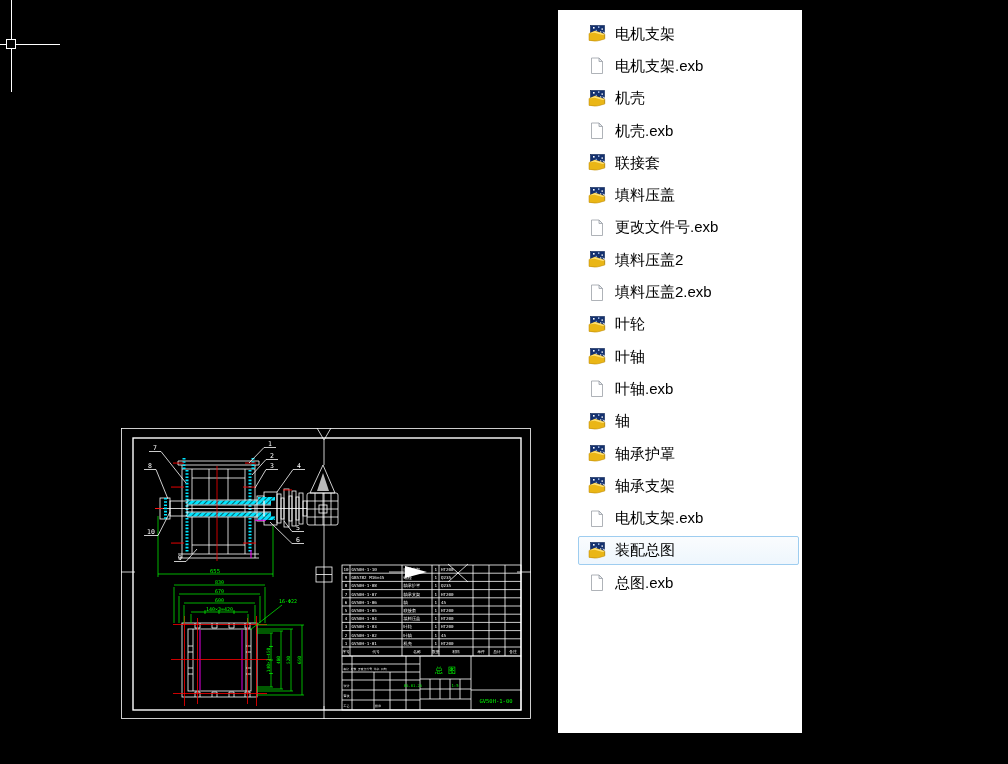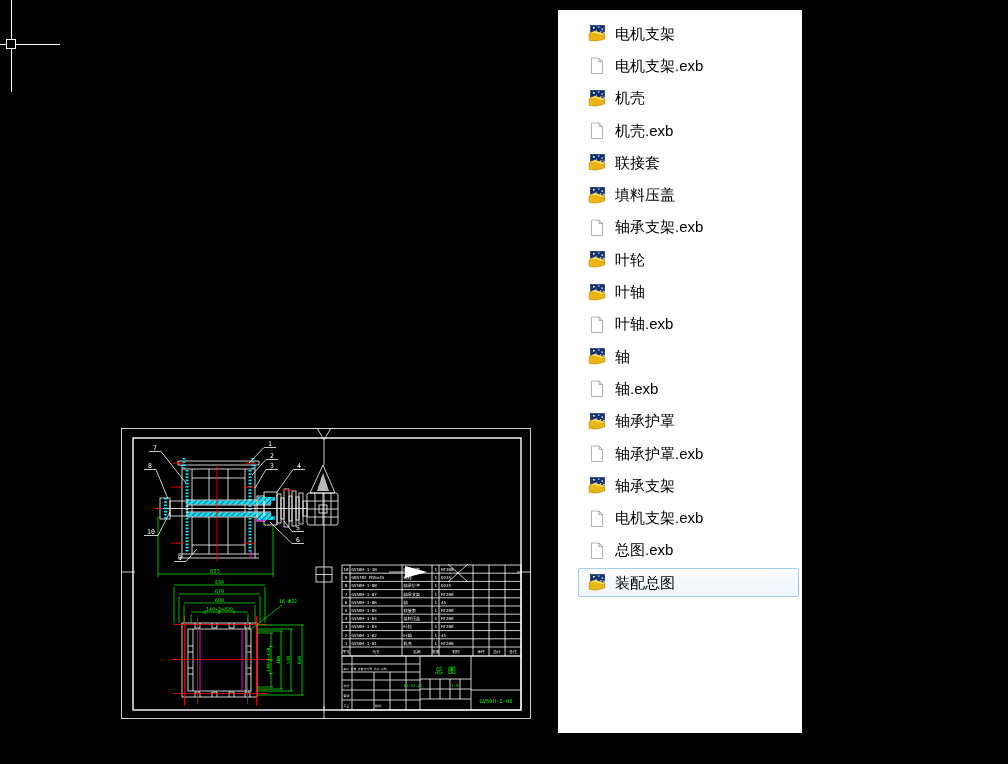--- a/index.html
+++ b/index.html
@@ -361,21 +361,42 @@
     <path d="M1 8.5 L7 6 L16.8 9.2 L16.8 14 Q9 17.4 1 15.4 Z" fill="#eab616" stroke="#b8860b" stroke-width="0.5"></path>
     <path d="M1 8.5 L7 6 L16.8 9.2 L14.8 10 L6.6 7.7 Z" fill="#ffe277"></path>
   </svg>
 <span class="file-label">填料压盖</span>
         </div>
         <div class="file-row">
   <svg class="icn" viewBox="0 0 18 18">
     <path d="M3.5 1 H11 L14.5 4.5 V16.5 H3.5 Z" fill="#ffffff" stroke="#9aa0a6" stroke-width="0.8"></path>
     <path d="M11 1 L11 4.5 H14.5 Z" fill="#e9edf2" stroke="#9aa0a6" stroke-width="0.8"></path>
   </svg>
-<span class="file-label">轴承支架.exb</span>
+<span class="file-label">更改文件号.exb</span>
+        </div>
+        <div class="file-row">
+  <svg class="icn" viewBox="0 0 18 18">
+    <rect x="2.5" y="0.5" width="14" height="12.5" fill="#14316f" stroke="#0b2354" stroke-width="0.6"></rect>
+    <rect x="5" y="2" width="1.6" height="1.6" fill="#ffffff"></rect>
+    <rect x="10" y="1.4" width="1.4" height="1.4" fill="#bcd4ff"></rect>
+    <rect x="13.5" y="3.4" width="1.4" height="1.4" fill="#ffffff"></rect>
+    <rect x="7.6" y="4.8" width="1.3" height="1.3" fill="#7fa8f0"></rect>
+    <rect x="12" y="6.4" width="1.3" height="1.3" fill="#ffffff"></rect>
+    <path d="M14.2 6.2 L16.9 7.4 L16.9 10 Z" fill="#dfe6ef"></path>
+    <path d="M1 8.5 L7 6 L16.8 9.2 L16.8 14 Q9 17.4 1 15.4 Z" fill="#eab616" stroke="#b8860b" stroke-width="0.5"></path>
+    <path d="M1 8.5 L7 6 L16.8 9.2 L14.8 10 L6.6 7.7 Z" fill="#ffe277"></path>
+  </svg>
+<span class="file-label">填料压盖2</span>
+        </div>
+        <div class="file-row">
+  <svg class="icn" viewBox="0 0 18 18">
+    <path d="M3.5 1 H11 L14.5 4.5 V16.5 H3.5 Z" fill="#ffffff" stroke="#9aa0a6" stroke-width="0.8"></path>
+    <path d="M11 1 L11 4.5 H14.5 Z" fill="#e9edf2" stroke="#9aa0a6" stroke-width="0.8"></path>
+  </svg>
+<span class="file-label">填料压盖2.exb</span>
         </div>
         <div class="file-row">
   <svg class="icn" viewBox="0 0 18 18">
     <rect x="2.5" y="0.5" width="14" height="12.5" fill="#14316f" stroke="#0b2354" stroke-width="0.6"></rect>
     <rect x="5" y="2" width="1.6" height="1.6" fill="#ffffff"></rect>
     <rect x="10" y="1.4" width="1.4" height="1.4" fill="#bcd4ff"></rect>
     <rect x="13.5" y="3.4" width="1.4" height="1.4" fill="#ffffff"></rect>
     <rect x="7.6" y="4.8" width="1.3" height="1.3" fill="#7fa8f0"></rect>
     <rect x="12" y="6.4" width="1.3" height="1.3" fill="#ffffff"></rect>
     <path d="M14.2 6.2 L16.9 7.4 L16.9 10 Z" fill="#dfe6ef"></path>
@@ -414,83 +435,69 @@
     <rect x="7.6" y="4.8" width="1.3" height="1.3" fill="#7fa8f0"></rect>
     <rect x="12" y="6.4" width="1.3" height="1.3" fill="#ffffff"></rect>
     <path d="M14.2 6.2 L16.9 7.4 L16.9 10 Z" fill="#dfe6ef"></path>
     <path d="M1 8.5 L7 6 L16.8 9.2 L16.8 14 Q9 17.4 1 15.4 Z" fill="#eab616" stroke="#b8860b" stroke-width="0.5"></path>
     <path d="M1 8.5 L7 6 L16.8 9.2 L14.8 10 L6.6 7.7 Z" fill="#ffe277"></path>
   </svg>
 <span class="file-label">轴</span>
         </div>
         <div class="file-row">
   <svg class="icn" viewBox="0 0 18 18">
-    <path d="M3.5 1 H11 L14.5 4.5 V16.5 H3.5 Z" fill="#ffffff" stroke="#9aa0a6" stroke-width="0.8"></path>
-    <path d="M11 1 L11 4.5 H14.5 Z" fill="#e9edf2" stroke="#9aa0a6" stroke-width="0.8"></path>
-  </svg>
-<span class="file-label">轴.exb</span>
-        </div>
-        <div class="file-row">
-  <svg class="icn" viewBox="0 0 18 18">
     <rect x="2.5" y="0.5" width="14" height="12.5" fill="#14316f" stroke="#0b2354" stroke-width="0.6"></rect>
     <rect x="5" y="2" width="1.6" height="1.6" fill="#ffffff"></rect>
     <rect x="10" y="1.4" width="1.4" height="1.4" fill="#bcd4ff"></rect>
     <rect x="13.5" y="3.4" width="1.4" height="1.4" fill="#ffffff"></rect>
     <rect x="7.6" y="4.8" width="1.3" height="1.3" fill="#7fa8f0"></rect>
     <rect x="12" y="6.4" width="1.3" height="1.3" fill="#ffffff"></rect>
     <path d="M14.2 6.2 L16.9 7.4 L16.9 10 Z" fill="#dfe6ef"></path>
     <path d="M1 8.5 L7 6 L16.8 9.2 L16.8 14 Q9 17.4 1 15.4 Z" fill="#eab616" stroke="#b8860b" stroke-width="0.5"></path>
     <path d="M1 8.5 L7 6 L16.8 9.2 L14.8 10 L6.6 7.7 Z" fill="#ffe277"></path>
   </svg>
 <span class="file-label">轴承护罩</span>
         </div>
         <div class="file-row">
   <svg class="icn" viewBox="0 0 18 18">
-    <path d="M3.5 1 H11 L14.5 4.5 V16.5 H3.5 Z" fill="#ffffff" stroke="#9aa0a6" stroke-width="0.8"></path>
-    <path d="M11 1 L11 4.5 H14.5 Z" fill="#e9edf2" stroke="#9aa0a6" stroke-width="0.8"></path>
-  </svg>
-<span class="file-label">轴承护罩.exb</span>
-        </div>
-        <div class="file-row">
-  <svg class="icn" viewBox="0 0 18 18">
     <rect x="2.5" y="0.5" width="14" height="12.5" fill="#14316f" stroke="#0b2354" stroke-width="0.6"></rect>
     <rect x="5" y="2" width="1.6" height="1.6" fill="#ffffff"></rect>
     <rect x="10" y="1.4" width="1.4" height="1.4" fill="#bcd4ff"></rect>
     <rect x="13.5" y="3.4" width="1.4" height="1.4" fill="#ffffff"></rect>
     <rect x="7.6" y="4.8" width="1.3" height="1.3" fill="#7fa8f0"></rect>
     <rect x="12" y="6.4" width="1.3" height="1.3" fill="#ffffff"></rect>
     <path d="M14.2 6.2 L16.9 7.4 L16.9 10 Z" fill="#dfe6ef"></path>
     <path d="M1 8.5 L7 6 L16.8 9.2 L16.8 14 Q9 17.4 1 15.4 Z" fill="#eab616" stroke="#b8860b" stroke-width="0.5"></path>
     <path d="M1 8.5 L7 6 L16.8 9.2 L14.8 10 L6.6 7.7 Z" fill="#ffe277"></path>
   </svg>
 <span class="file-label">轴承支架</span>
         </div>
         <div class="file-row">
   <svg class="icn" viewBox="0 0 18 18">
     <path d="M3.5 1 H11 L14.5 4.5 V16.5 H3.5 Z" fill="#ffffff" stroke="#9aa0a6" stroke-width="0.8"></path>
     <path d="M11 1 L11 4.5 H14.5 Z" fill="#e9edf2" stroke="#9aa0a6" stroke-width="0.8"></path>
   </svg>
 <span class="file-label">电机支架.exb</span>
         </div>
+        <div class="file-row selected">
+  <svg class="icn" viewBox="0 0 18 18">
+    <rect x="2.5" y="0.5" width="14" height="12.5" fill="#14316f" stroke="#0b2354" stroke-width="0.6"></rect>
+    <rect x="5" y="2" width="1.6" height="1.6" fill="#ffffff"></rect>
+    <rect x="10" y="1.4" width="1.4" height="1.4" fill="#bcd4ff"></rect>
+    <rect x="13.5" y="3.4" width="1.4" height="1.4" fill="#ffffff"></rect>
+    <rect x="7.6" y="4.8" width="1.3" height="1.3" fill="#7fa8f0"></rect>
+    <rect x="12" y="6.4" width="1.3" height="1.3" fill="#ffffff"></rect>
+    <path d="M14.2 6.2 L16.9 7.4 L16.9 10 Z" fill="#dfe6ef"></path>
+    <path d="M1 8.5 L7 6 L16.8 9.2 L16.8 14 Q9 17.4 1 15.4 Z" fill="#eab616" stroke="#b8860b" stroke-width="0.5"></path>
+    <path d="M1 8.5 L7 6 L16.8 9.2 L14.8 10 L6.6 7.7 Z" fill="#ffe277"></path>
+  </svg>
+<span class="file-label">装配总图</span>
+        </div>
         <div class="file-row">
   <svg class="icn" viewBox="0 0 18 18">
     <path d="M3.5 1 H11 L14.5 4.5 V16.5 H3.5 Z" fill="#ffffff" stroke="#9aa0a6" stroke-width="0.8"></path>
     <path d="M11 1 L11 4.5 H14.5 Z" fill="#e9edf2" stroke="#9aa0a6" stroke-width="0.8"></path>
   </svg>
 <span class="file-label">总图.exb</span>
-        </div>
-        <div class="file-row selected">
-  <svg class="icn" viewBox="0 0 18 18">
-    <rect x="2.5" y="0.5" width="14" height="12.5" fill="#14316f" stroke="#0b2354" stroke-width="0.6"></rect>
-    <rect x="5" y="2" width="1.6" height="1.6" fill="#ffffff"></rect>
-    <rect x="10" y="1.4" width="1.4" height="1.4" fill="#bcd4ff"></rect>
-    <rect x="13.5" y="3.4" width="1.4" height="1.4" fill="#ffffff"></rect>
-    <rect x="7.6" y="4.8" width="1.3" height="1.3" fill="#7fa8f0"></rect>
-    <rect x="12" y="6.4" width="1.3" height="1.3" fill="#ffffff"></rect>
-    <path d="M14.2 6.2 L16.9 7.4 L16.9 10 Z" fill="#dfe6ef"></path>
-    <path d="M1 8.5 L7 6 L16.8 9.2 L16.8 14 Q9 17.4 1 15.4 Z" fill="#eab616" stroke="#b8860b" stroke-width="0.5"></path>
-    <path d="M1 8.5 L7 6 L16.8 9.2 L14.8 10 L6.6 7.7 Z" fill="#ffe277"></path>
-  </svg>
-<span class="file-label">装配总图</span>
         </div>
       </div>
   </div>
 </div>
 
 </body></html>

